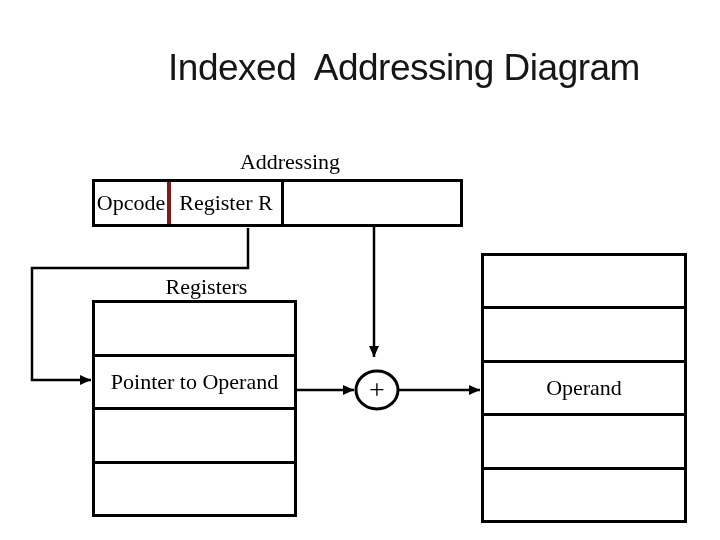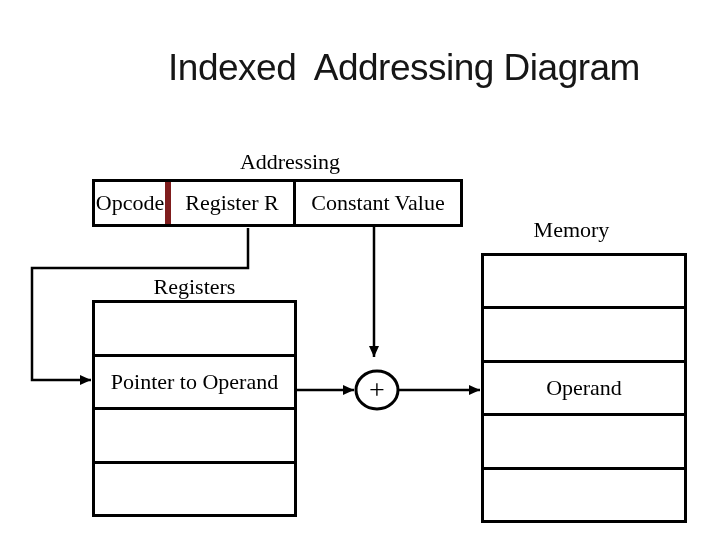--- a/index.html
+++ b/index.html
@@ -28,41 +28,41 @@
   .lbl {
     position: absolute;
     font-size: 22px;
     line-height: 24px;
     text-align: center;
     color: #000000;
     white-space: nowrap;
   }
   #instruction-label { left: 180px; top: 150px; width: 220px; }
   #memory-label      { left: 481px; top: 218px; width: 181px; }
-  #registers-label   { left: 92px;  top: 275px; width: 205px; }
+  #registers-label   { left: 104px;  top: 275px; width: 205px; }
 
   .instr-box {
     position: absolute;
     left: 92px; top: 179px;
     width: 371px; height: 48px;
     border: 3px solid #000000;
     box-sizing: border-box;
     display: flex;
     background: #ffffff;
   }
   .instr-cell {
     display: flex;
     align-items: center;
     justify-content: center;
     font-size: 22px;
     white-space: nowrap;
     box-sizing: border-box;
   }
-  .instr-cell.c0 { width: 76px;  border-right: 6px solid #7f1d1d; }
-  .instr-cell.c1 { width: 125px; border-right: 3px solid #000; }
+  .instr-cell.c0 { width: 76px;  border-right: 4px solid #7f1d1d; }
+  .instr-cell.c1 { width: 113px; border-right: 3px solid #000; }
   .instr-cell.c2 { flex: 1; }
 
   .dtable {
     position: absolute;
     border: 3px solid #000000;
     box-sizing: border-box;
     display: flex;
     flex-direction: column;
     background: #ffffff;
   }
@@ -94,27 +94,25 @@
   }
 </style>
 </head>
 <body>
 
 <div class="slide">
 
   <div class="title">Indexed  Addressing Diagram</div>
 
   <div class="lbl" id="instruction-label">Addressing</div>
-  <div class="lbl" id="memory-label">Memory</div>
   <div class="lbl" id="registers-label">Registers</div>
 
   <div class="instr-box">
     <div class="instr-cell c0">Opcode</div>
     <div class="instr-cell c1">Register R</div>
-    <div class="instr-cell c2">Constant Value</div>
   </div>
 
   <div class="dtable" id="registers-table">
     <div class="drow"></div>
     <div class="drow">Pointer to Operand</div>
     <div class="drow"></div>
     <div class="drow"></div>
   </div>
 
   <div class="dtable" id="memory-table">

